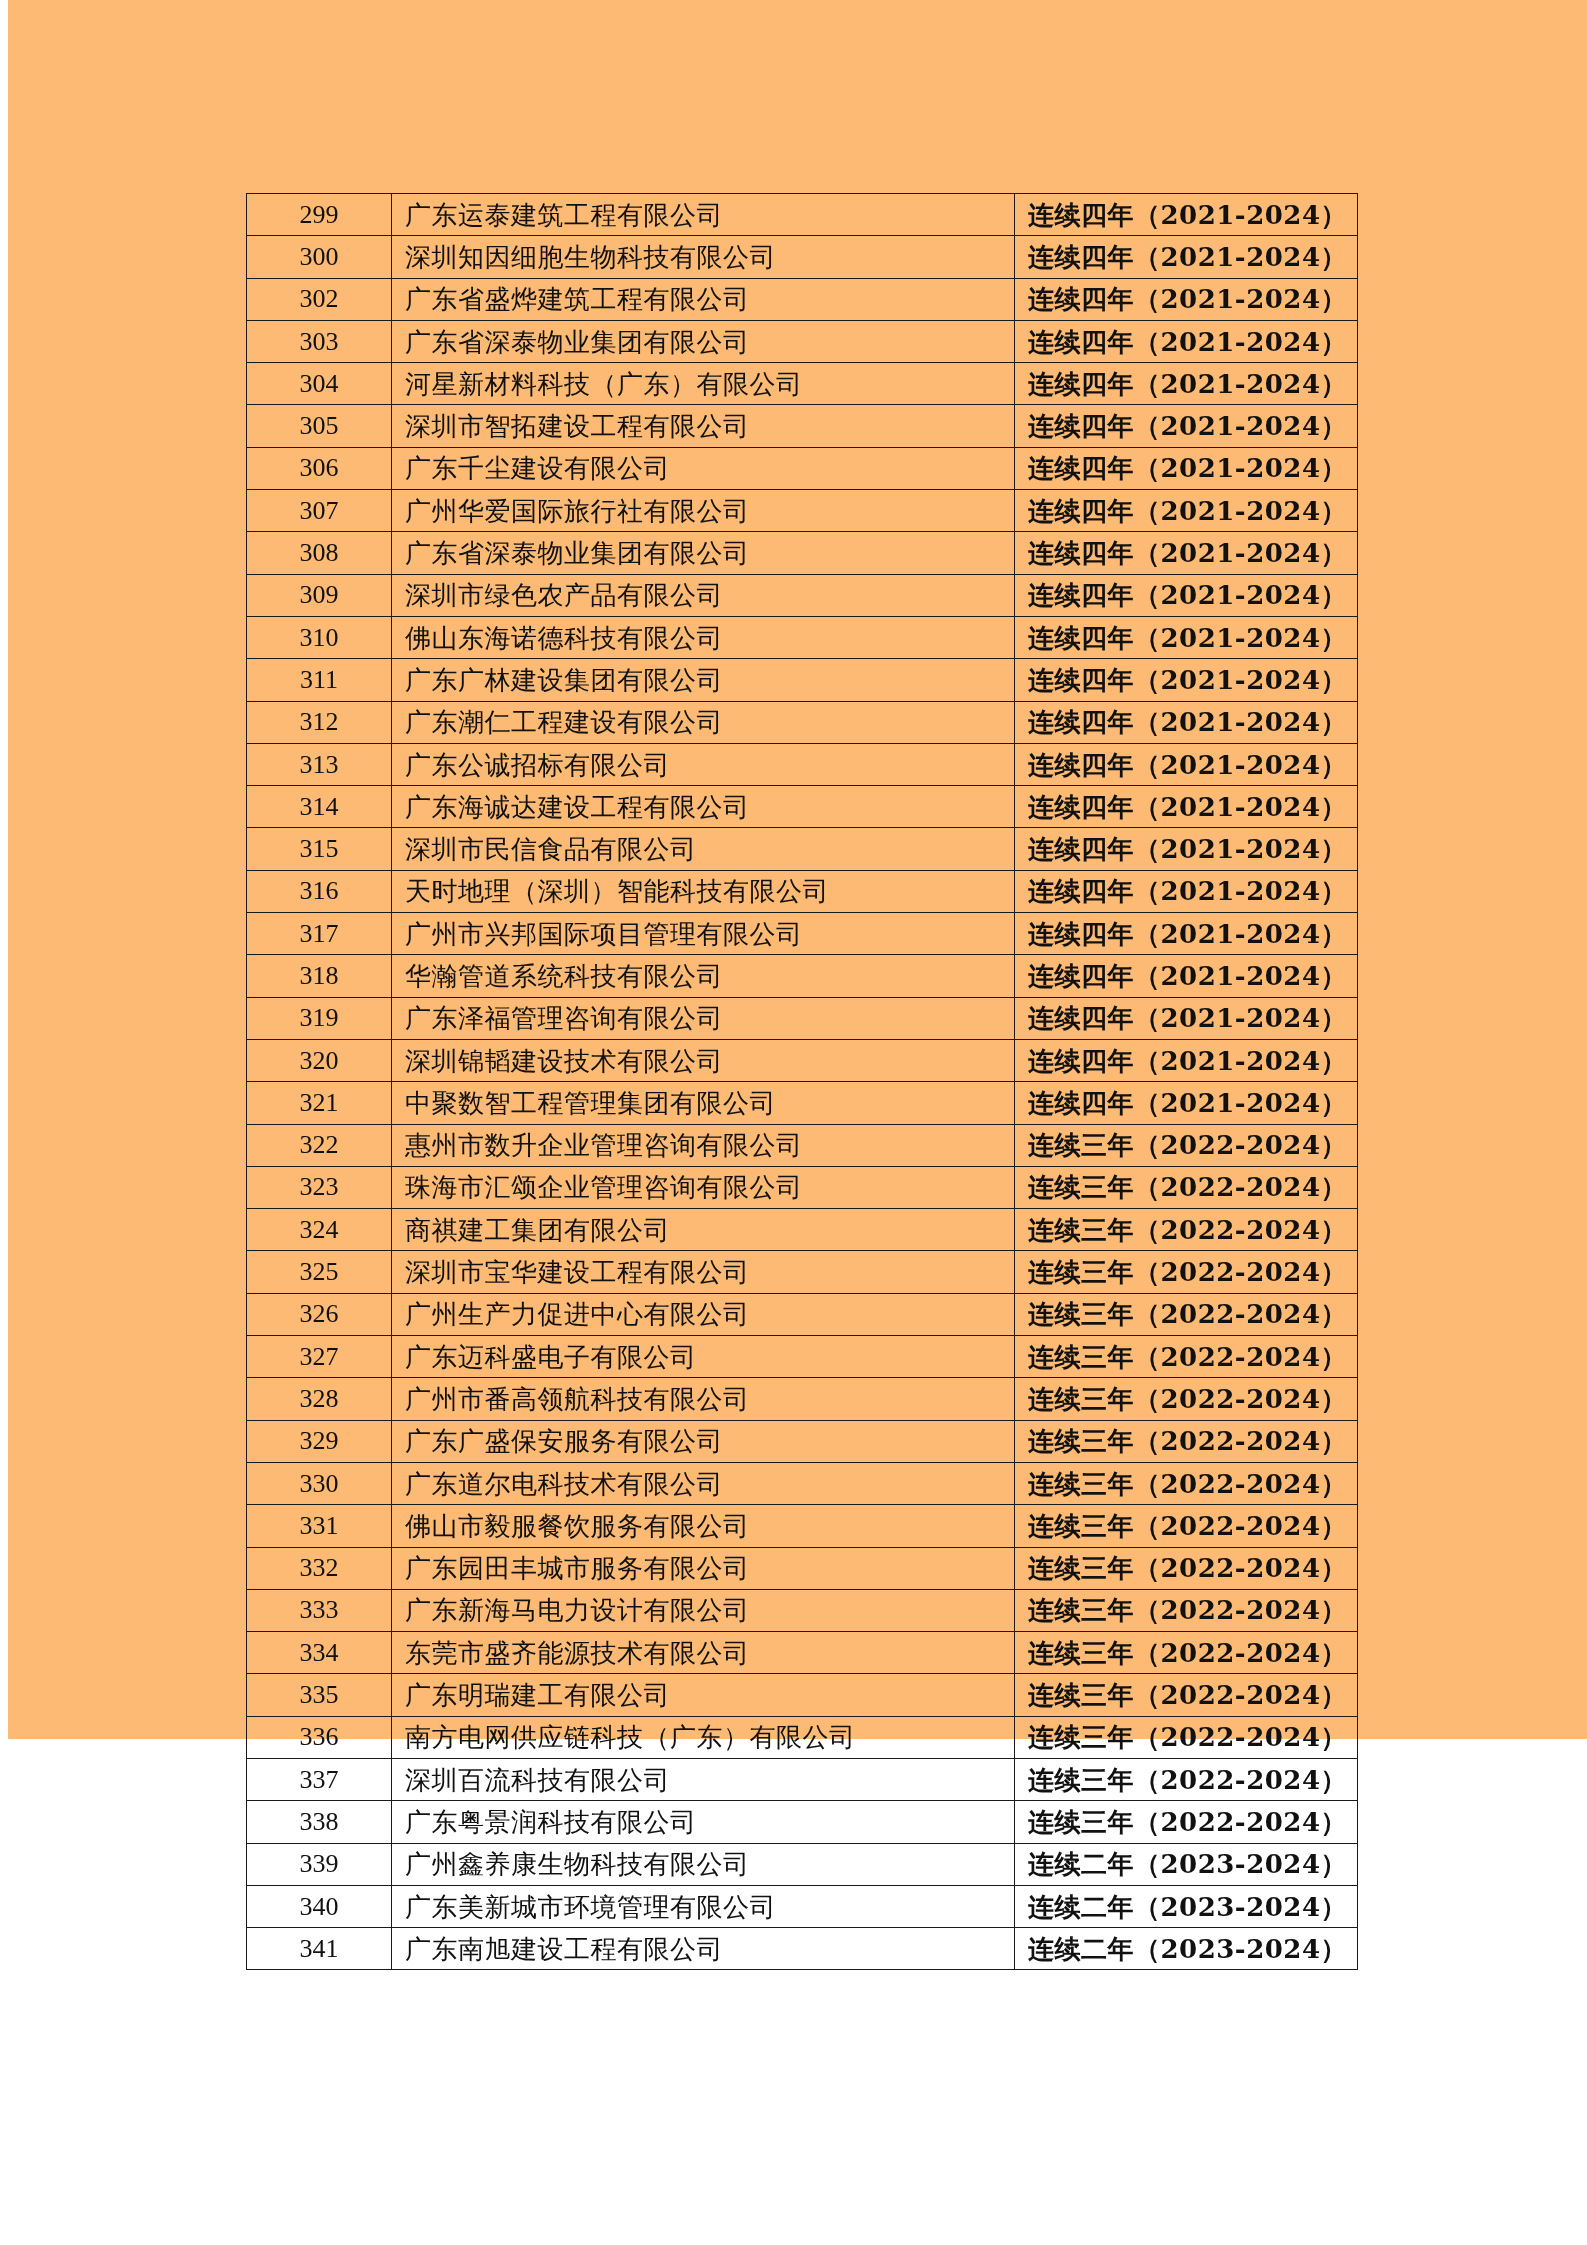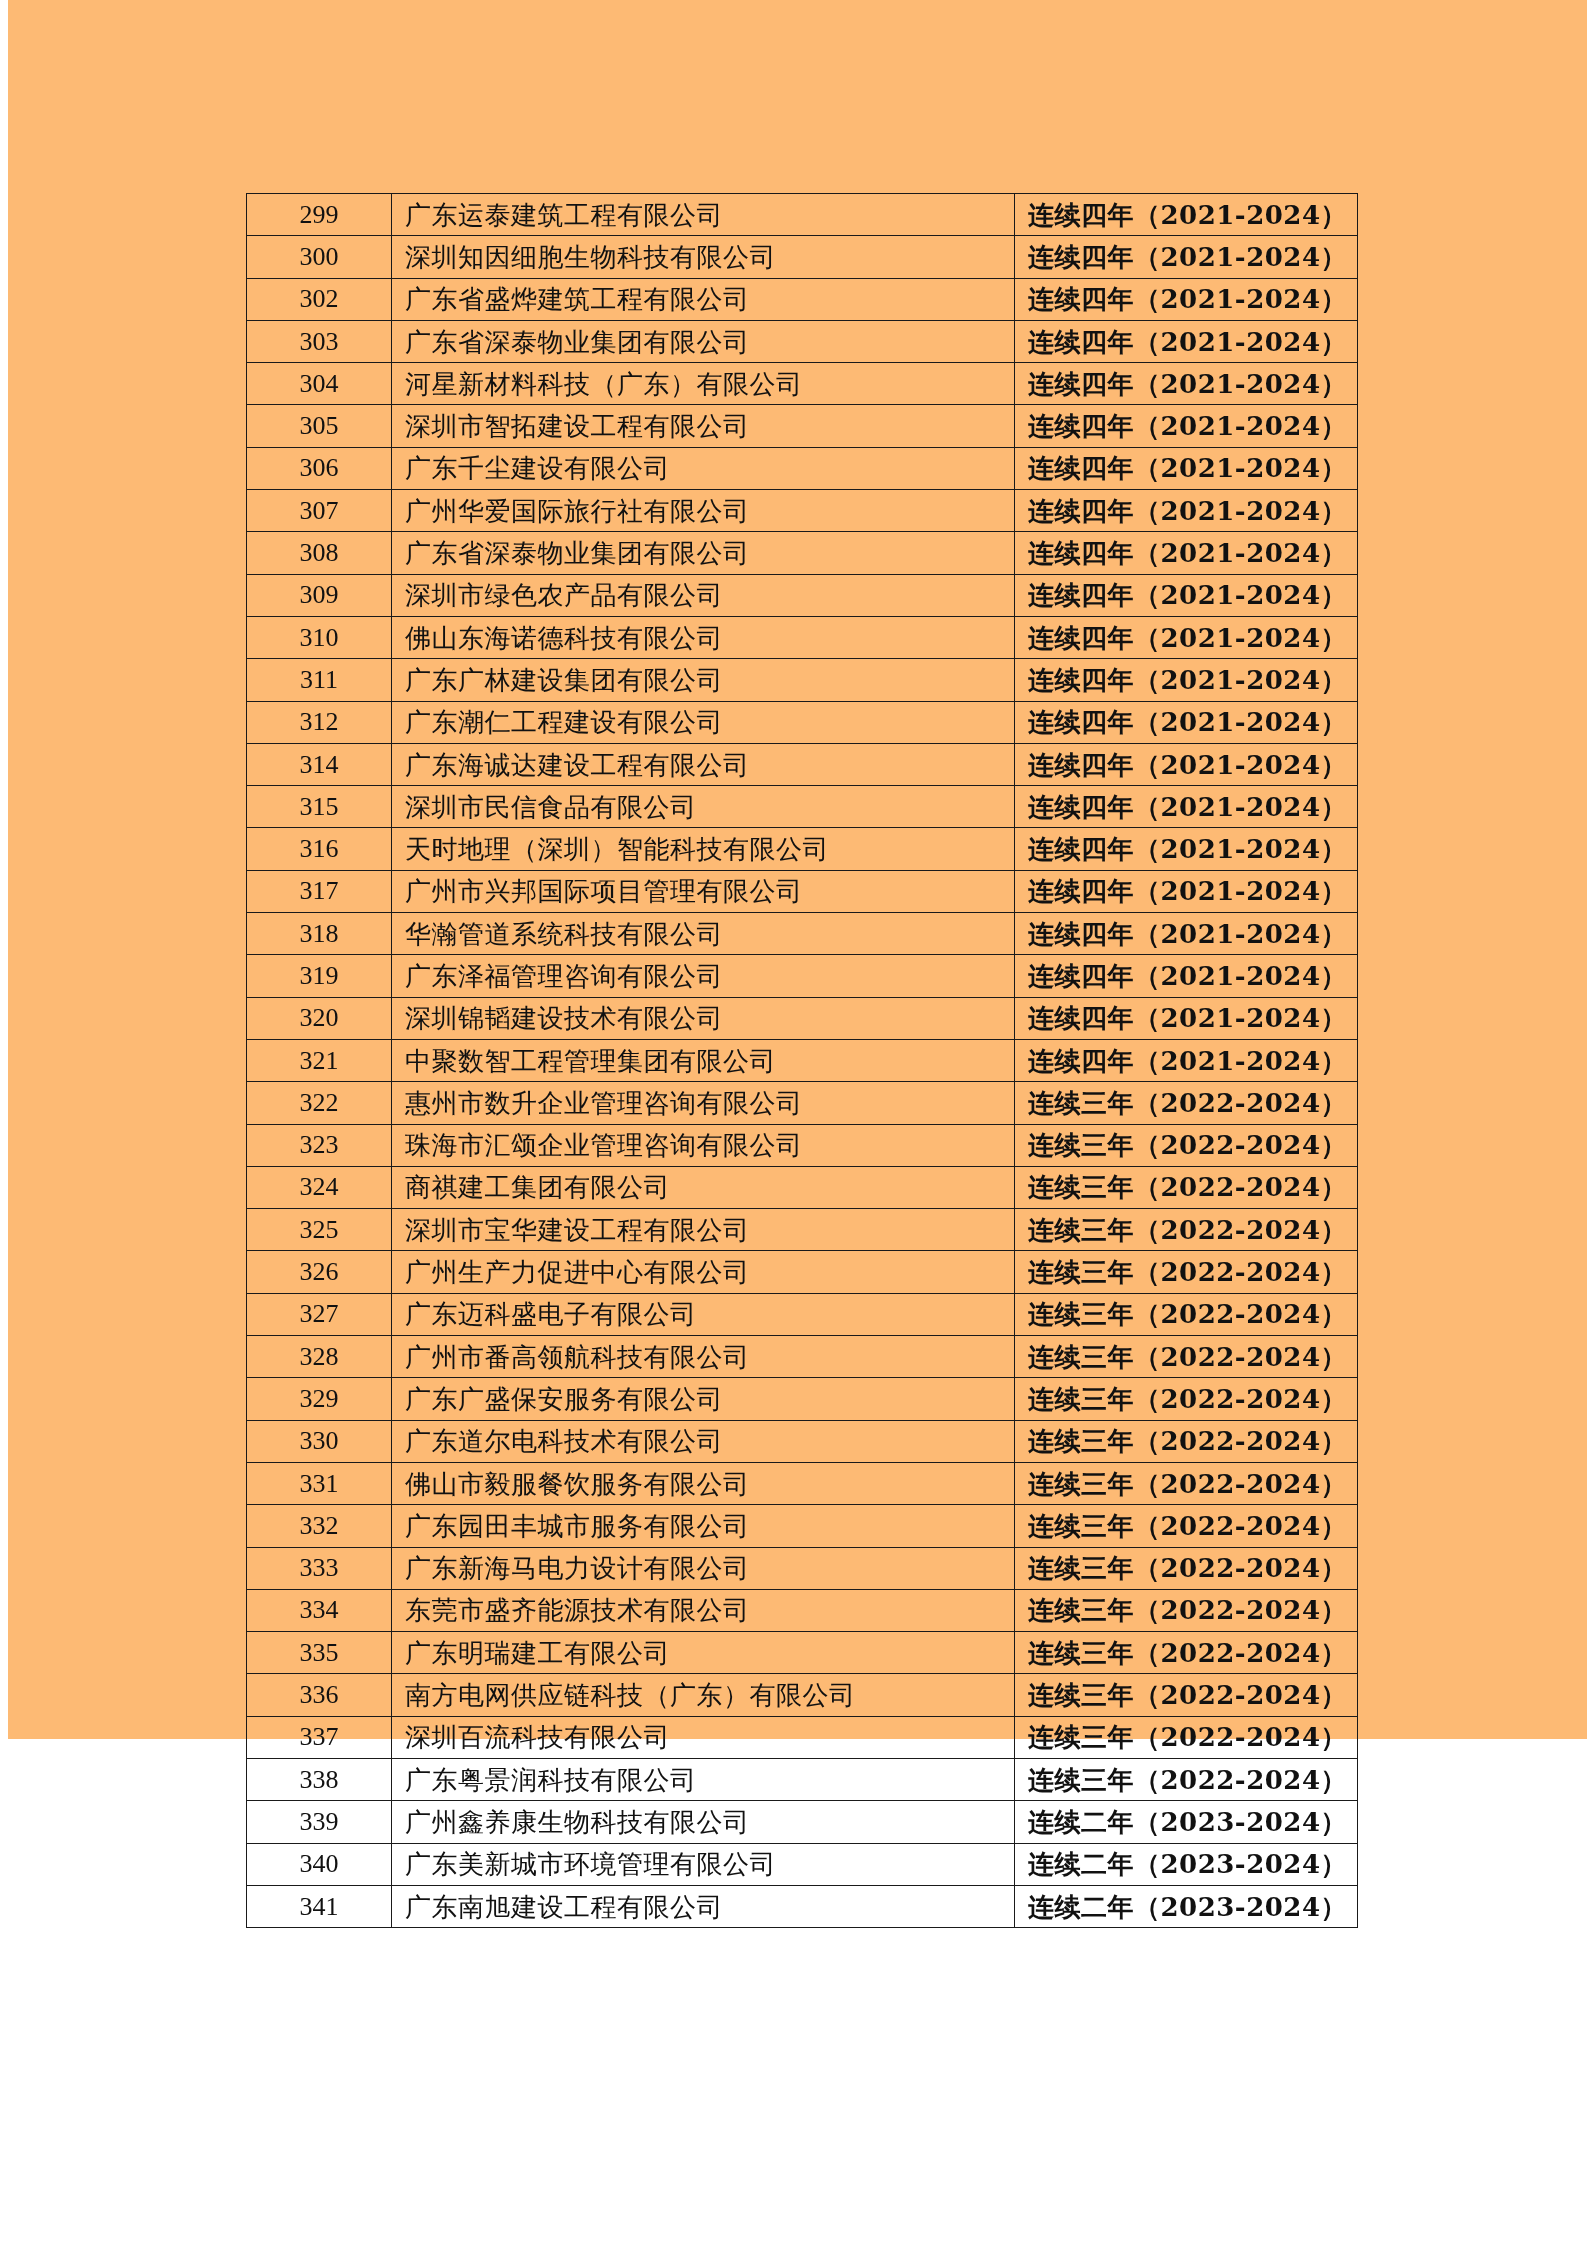--- a/index.html
+++ b/index.html
@@ -130,20 +130,25 @@
           <td class="no">311</td>
           <td class="name">广东广林建设集团有限公司</td>
           <td class="status">连续四年（2021-2024）</td>
         </tr>
         <tr>
           <td class="no">312</td>
           <td class="name">广东潮仁工程建设有限公司</td>
           <td class="status">连续四年（2021-2024）</td>
         </tr>
         <tr>
+          <td class="no">313</td>
+          <td class="name">广东公诚招标有限公司</td>
+          <td class="status">连续四年（2021-2024）</td>
+        </tr>
+        <tr>
           <td class="no">314</td>
           <td class="name">广东海诚达建设工程有限公司</td>
           <td class="status">连续四年（2021-2024）</td>
         </tr>
         <tr>
           <td class="no">315</td>
           <td class="name">深圳市民信食品有限公司</td>
           <td class="status">连续四年（2021-2024）</td>
         </tr>
         <tr>

